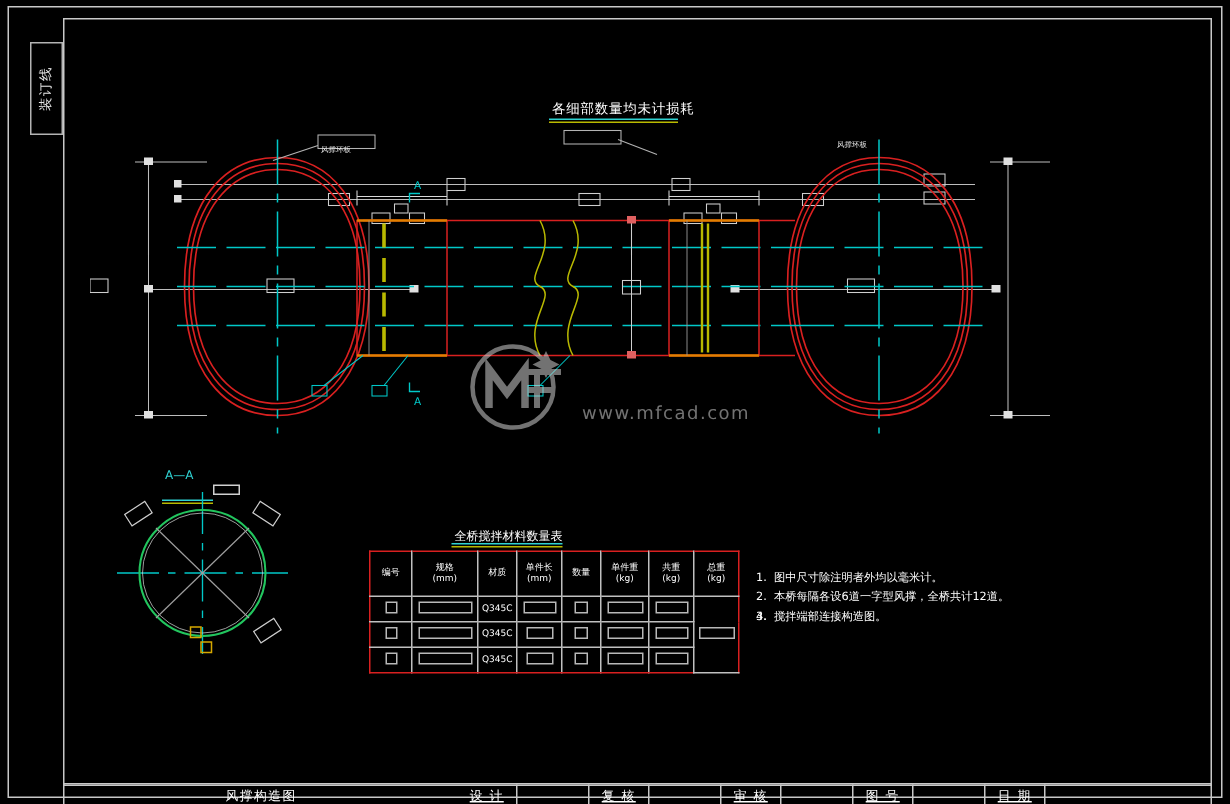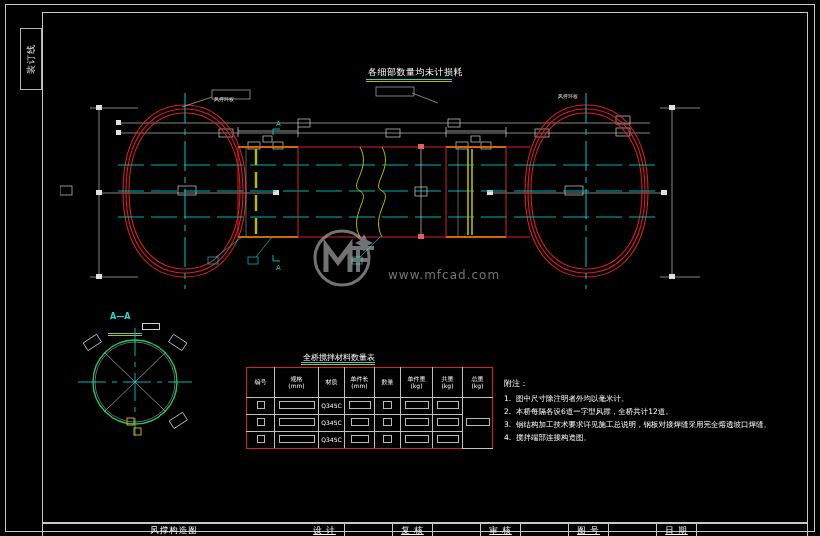--- a/index.html
+++ b/index.html
@@ -48,21 +48,21 @@
     width: 86px; height: 0; border-top: 1px solid #b9b900;
   }
 
   
   #elev { position: absolute; left: 60px; top: 85px; }
 
   
   #sectionAA { position: absolute; left: 70px; top: 318px; }
   .aa-label {
     position: absolute; left: 110px; top: 312px;
-    color: #2fd2d2; font-size: 8px; white-space: nowrap; font-weight: bold;
+    color: #2fd2d2; font-size: 8px; white-space: nowrap;
   }
   .aa-tagbox {
     position: absolute; left: 142px; top: 323px;
     width: 18px; height: 7px; border: 1px solid #d0d0d0;
   }
   .aa-ul-c { position:absolute; left:108px; top:333px; width:34px; border-top:1px solid #2fd2d2; }
   .aa-ul-y { position:absolute; left:108px; top:335px; width:34px; border-top:1px solid #b9b900; }
 
   
   .tbl-title {
@@ -428,33 +428,31 @@
         <td>Q345C</td>
         <td><span class="cellbox" style="width:18px"></span></td>
         <td><span class="cellbox" style="width:9px"></span></td>
         <td><span class="cellbox" style="width:24px"></span></td>
         <td><span class="cellbox" style="width:22px"></span></td>
       </tr>
     </tbody>
   </table>
 
   <div class="notes">
-    <div class="hd">附注：</div>
     <ol>
       <li>
         <span class="num">1.</span>
         <span>图中尺寸除注明者外均以毫米计。</span>
       </li>
       <li>
         <span class="num">2.</span>
         <span>本桥每隔各设6道一字型风撑，全桥共计12道。</span>
       </li>
       <li>
         <span class="num">3.</span>
-        <span>钢结构加工技术要求详见施工总说明，钢板对接焊缝采用完全熔透坡口焊缝。</span>
       </li>
       <li>
         <span class="num">4.</span>
         <span>搅拌端部连接构造图。</span>
       </li>
     </ol>
   </div>
 
   <div class="tb">
     <div class="sheetname">风撑构造图</div>

